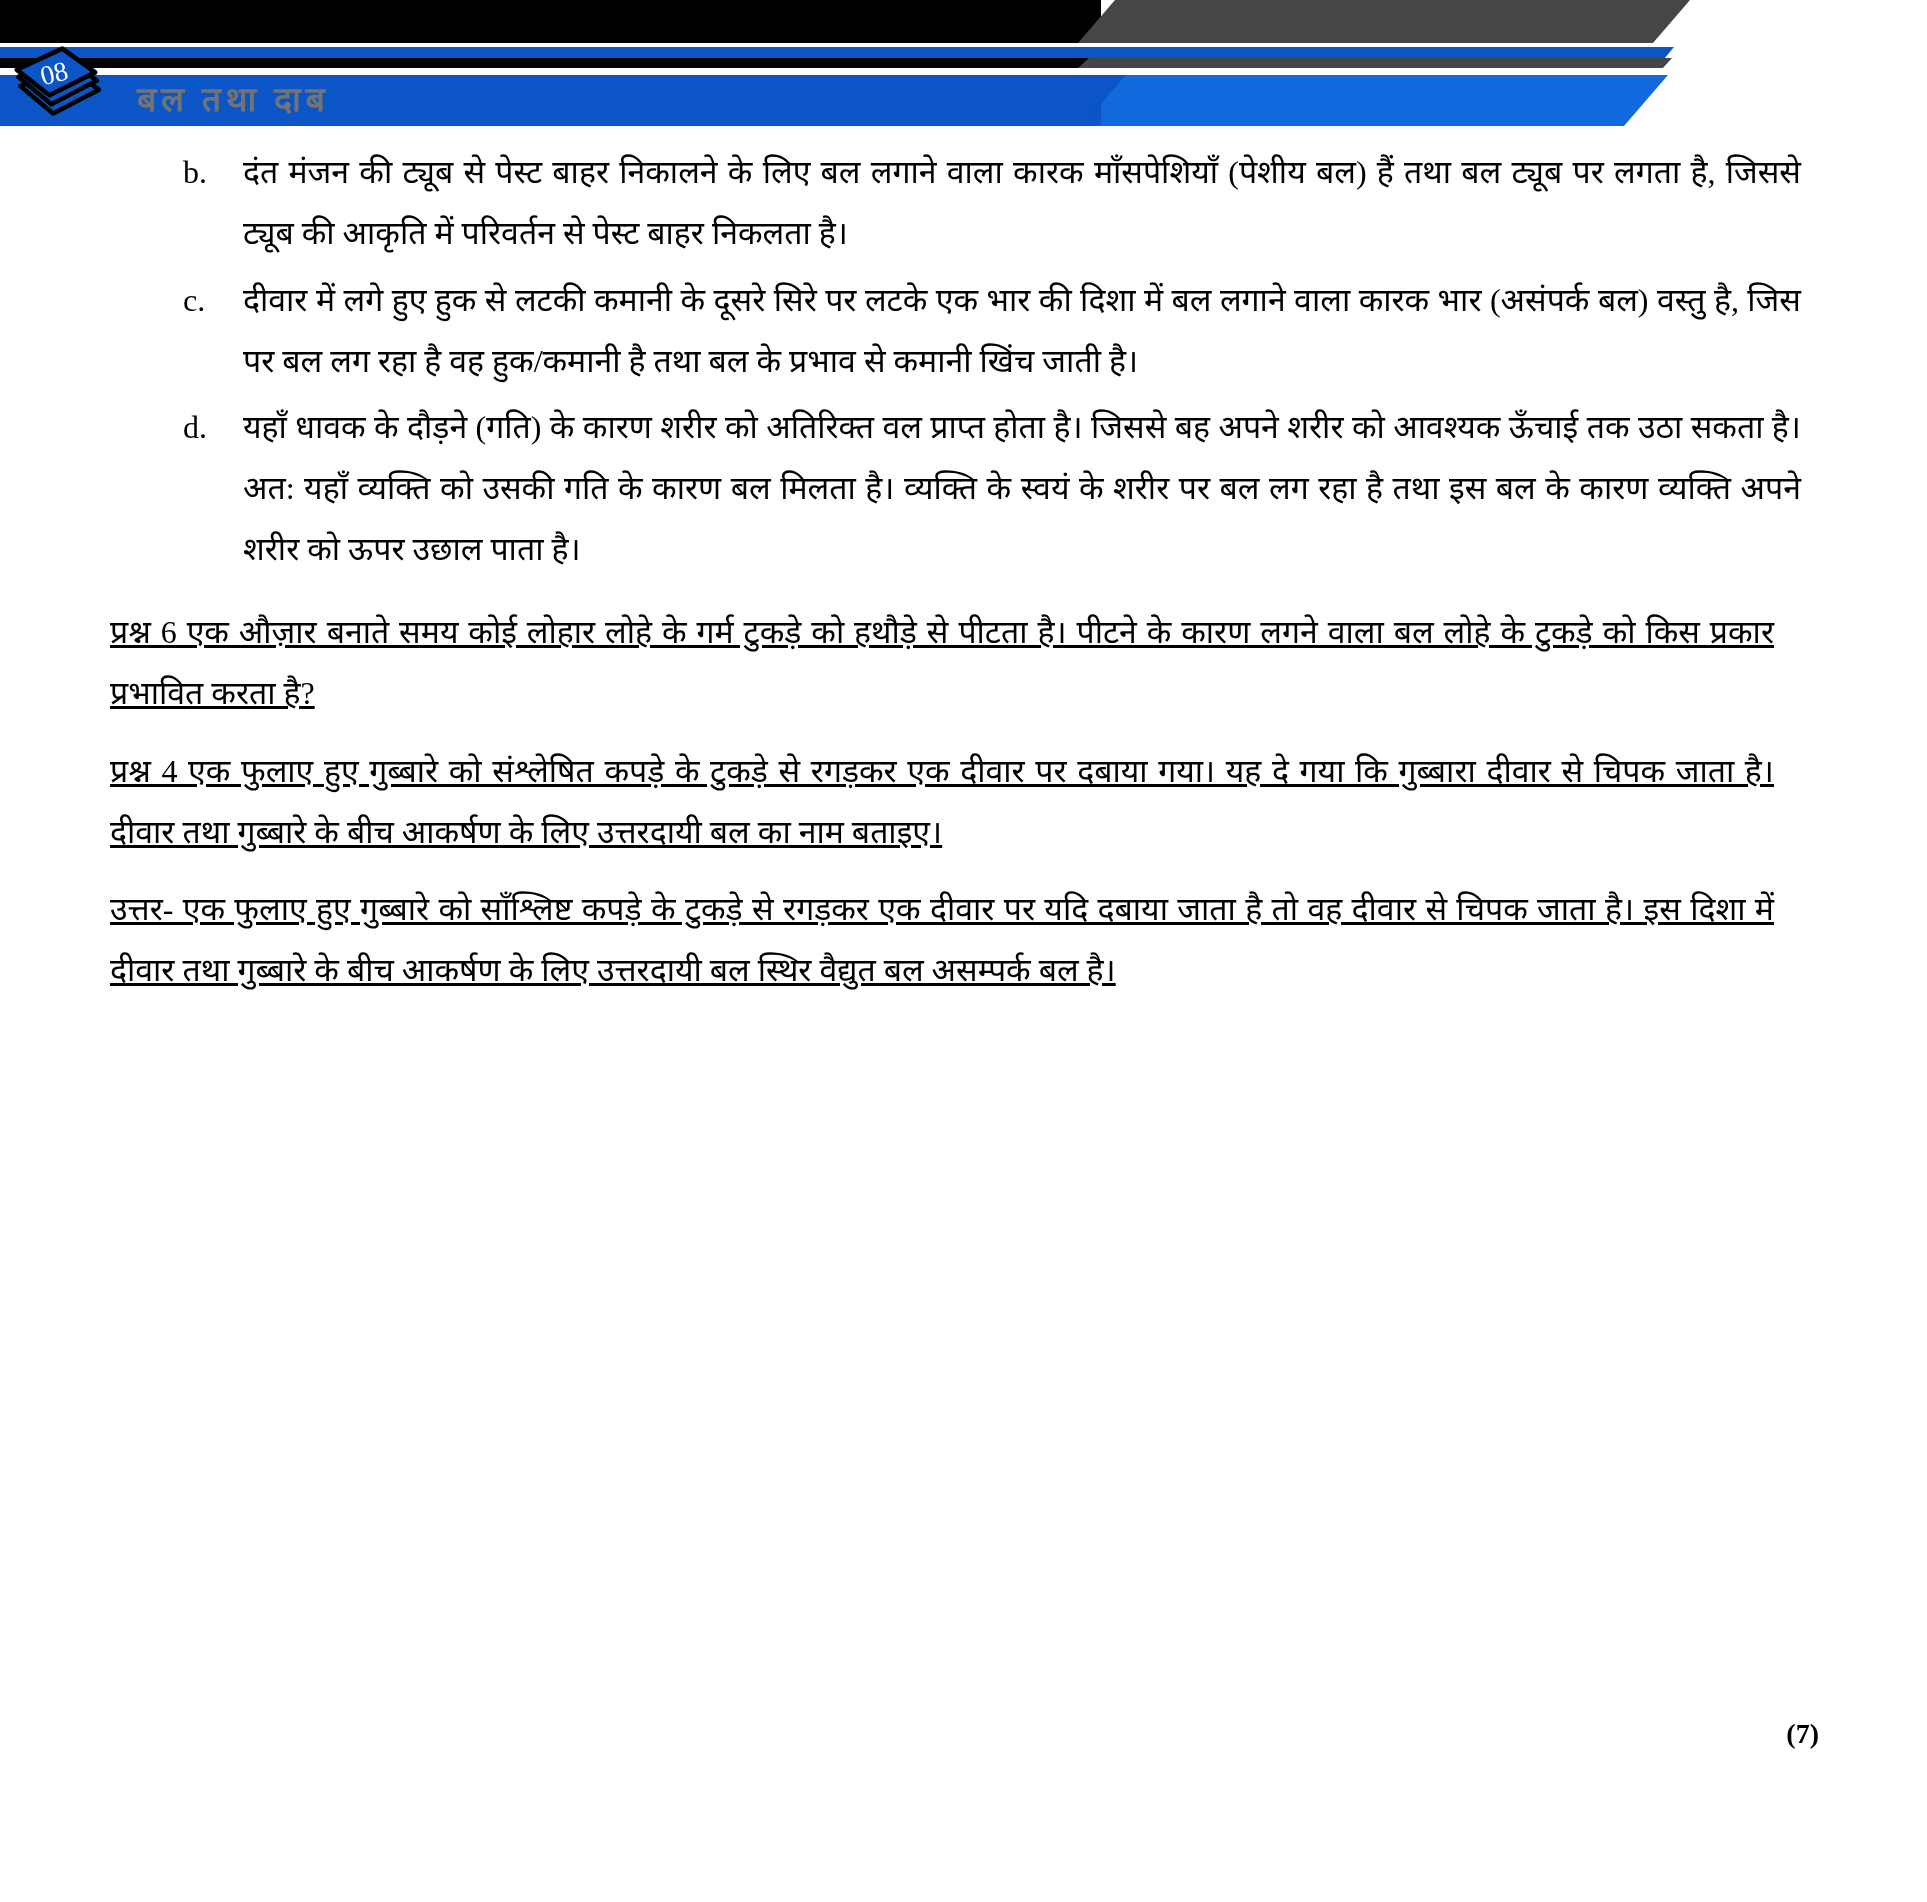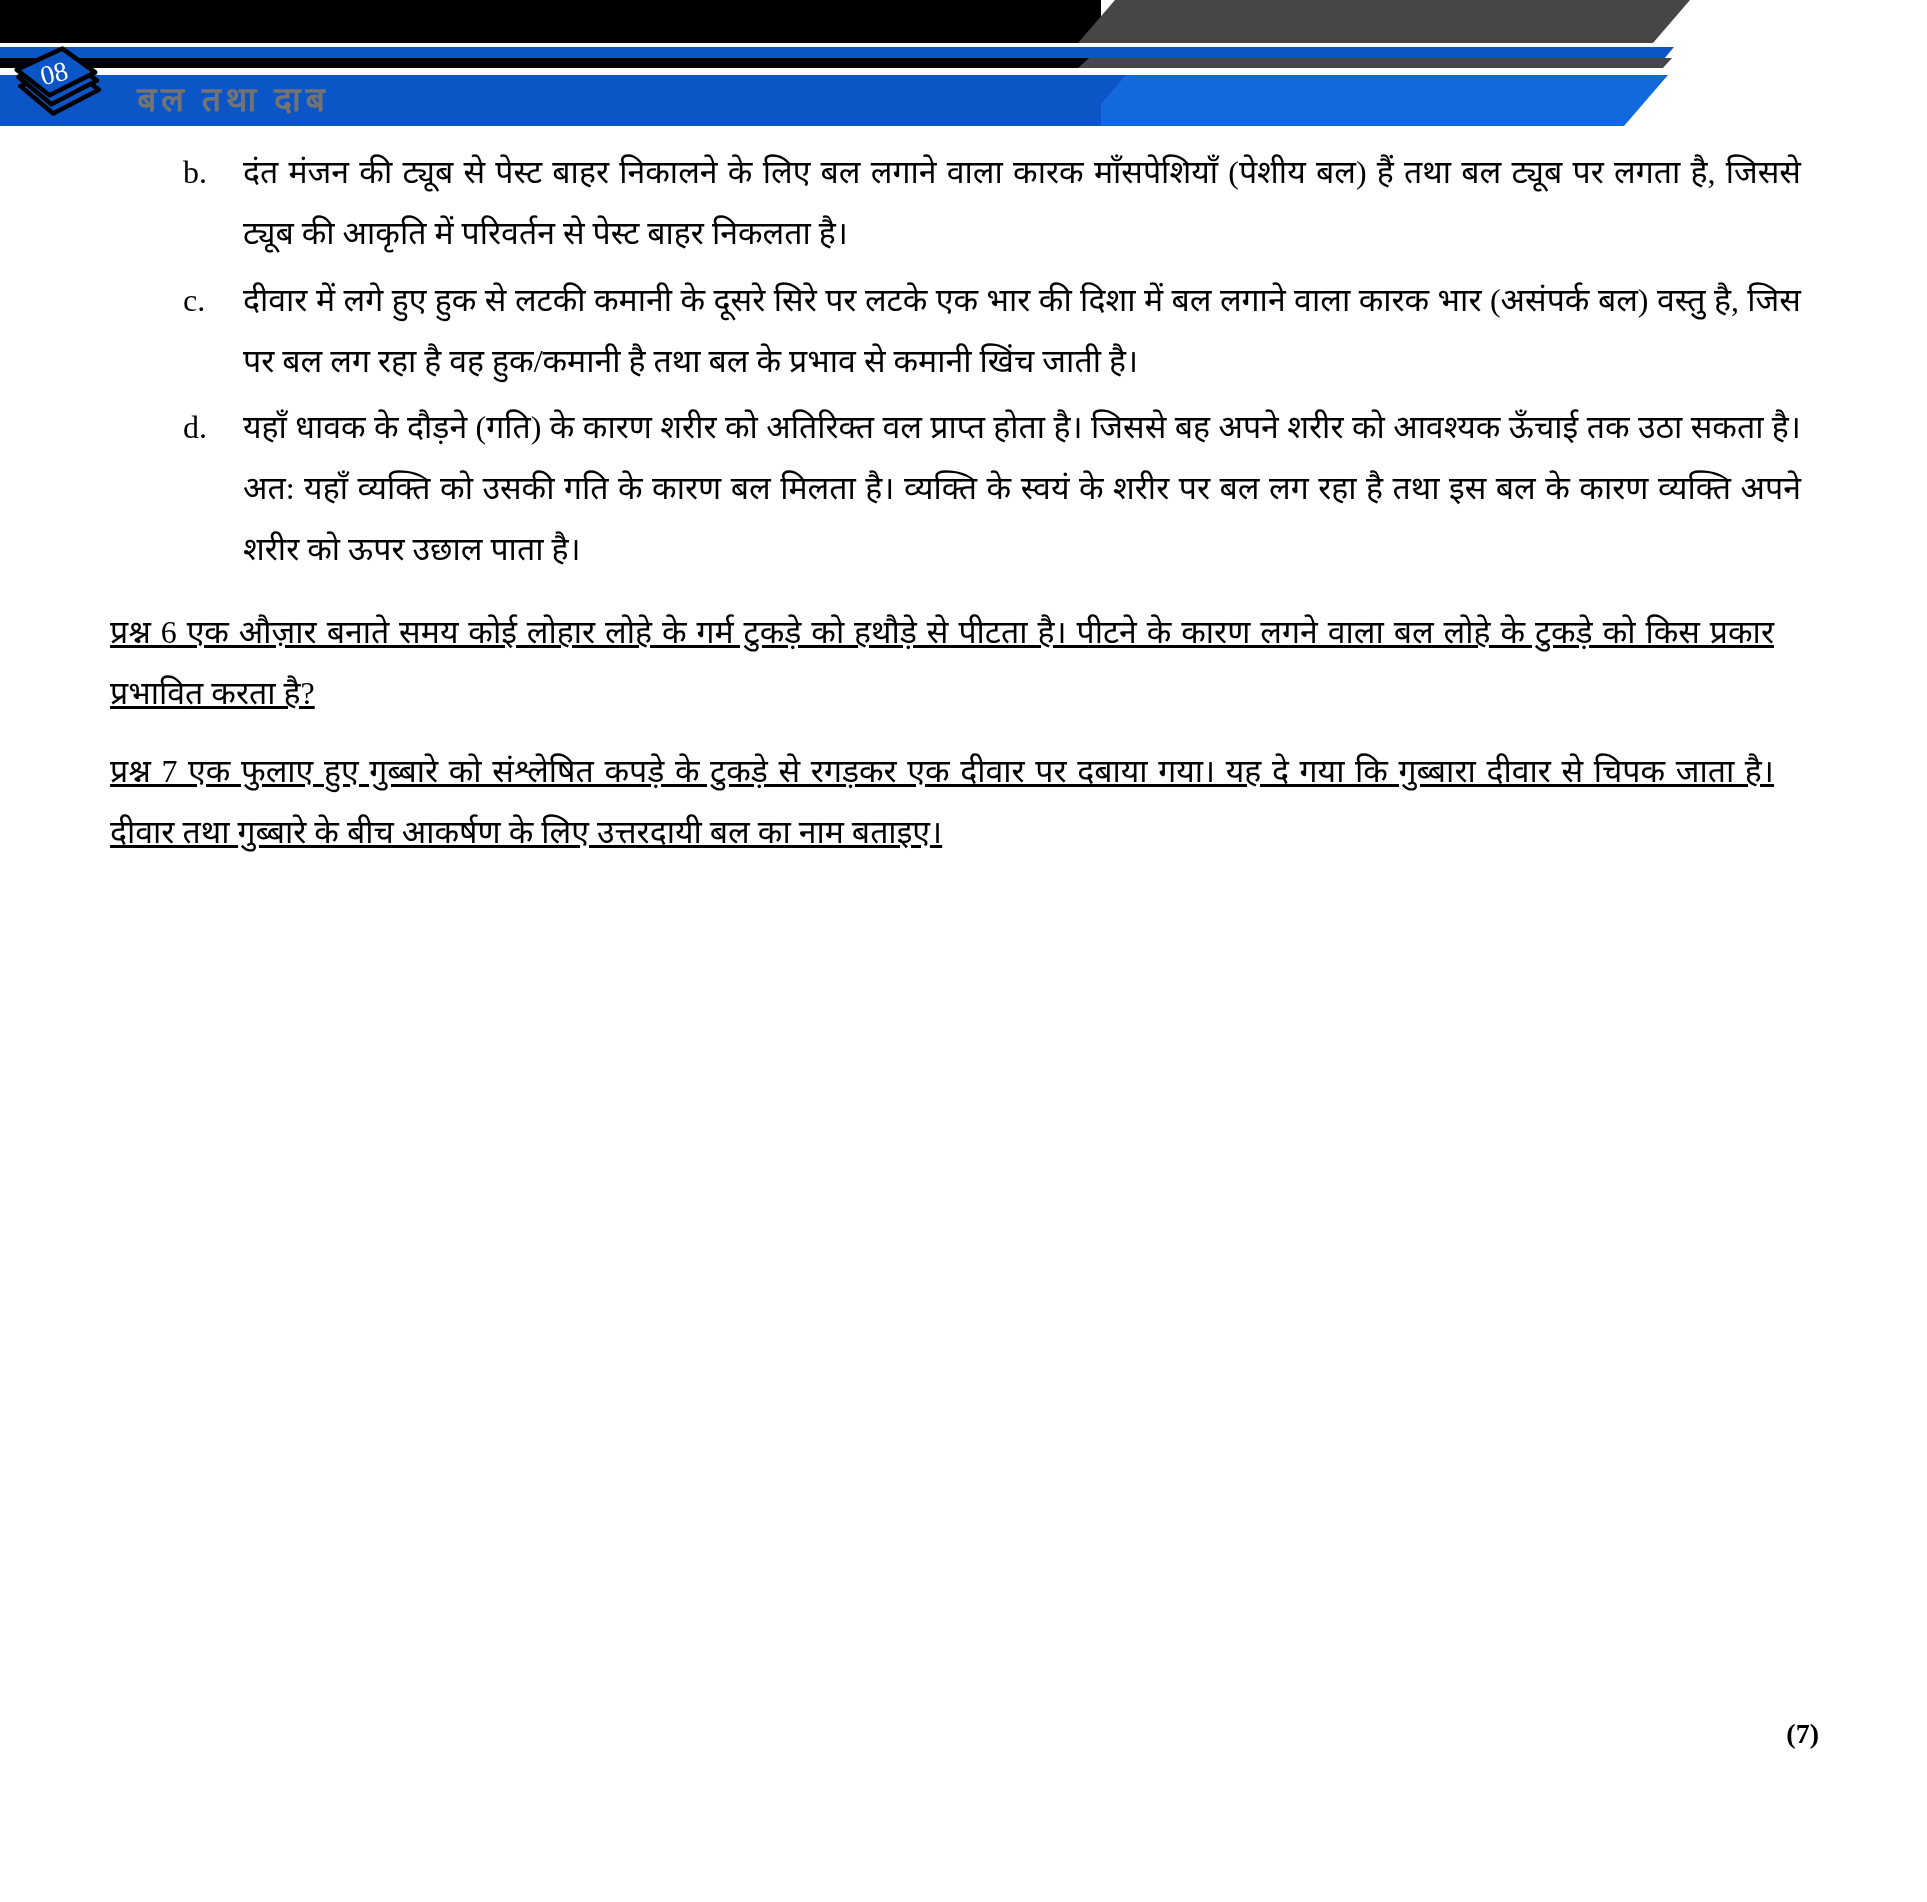--- a/index.html
+++ b/index.html
@@ -246,18 +246,19 @@
     </li>
     <li class="list-item">
       <span class="marker">d.</span>
       <span class="txt">यहाँ धावक के दौड़ने (गति) के कारण शरीर को अतिरिक्त वल प्राप्त होता है। जिससे बह अपने शरीर को आवश्यक ऊँचाई तक उठा सकता है। अत: यहाँ व्यक्ति को उसकी गति के कारण बल मिलता है। व्यक्ति के स्वयं के शरीर पर बल लग रहा है तथा इस बल के कारण व्यक्ति अपने शरीर को ऊपर उछाल पाता है।</span>
     </li>
   </ul>
 
   <div class="spacer-sm"></div>
 
   <p class="para">प्रश्न 6 एक औज़ार बनाते समय कोई लोहार लोहे के गर्म टुकड़े को हथौड़े से पीटता है। पीटने के कारण लगने वाला बल लोहे के टुकड़े को किस प्रकार प्रभावित करता है?</p>
-  <p class="para">प्रश्न 7 एक फुलाए हुए गुब्बारे को संश्लेषित कपड़े के टुकड़े से रगड़कर एक दीवार पर दबाया गया। यह दे गया कि गुब्बारा दीवार से चिपक जाता है। दीवार तथा गुब्बारे के बीच आकर्षण के लिए उत्तरदायी बल का नाम बताइए।</p>
+  <p class="para">प्रश्न 4 एक फुलाए हुए गुब्बारे को संश्लेषित कपड़े के टुकड़े से रगड़कर एक दीवार पर दबाया गया। यह दे गया कि गुब्बारा दीवार से चिपक जाता है। दीवार तथा गुब्बारे के बीच आकर्षण के लिए उत्तरदायी बल का नाम बताइए।</p>
+  <p class="para">उत्तर- एक फुलाए हुए गुब्बारे को सॉंश्लिष्ट कपड़े के टुकड़े से रगड़कर एक दीवार पर यदि दबाया जाता है तो वह दीवार से चिपक जाता है। इस दिशा में दीवार तथा गुब्बारे के बीच आकर्षण के लिए उत्तरदायी बल स्थिर वैद्युत बल असम्पर्क बल है।</p>
 
 </div>
 
 <div class="page-number">(7)</div>
 
 
 </body></html>

